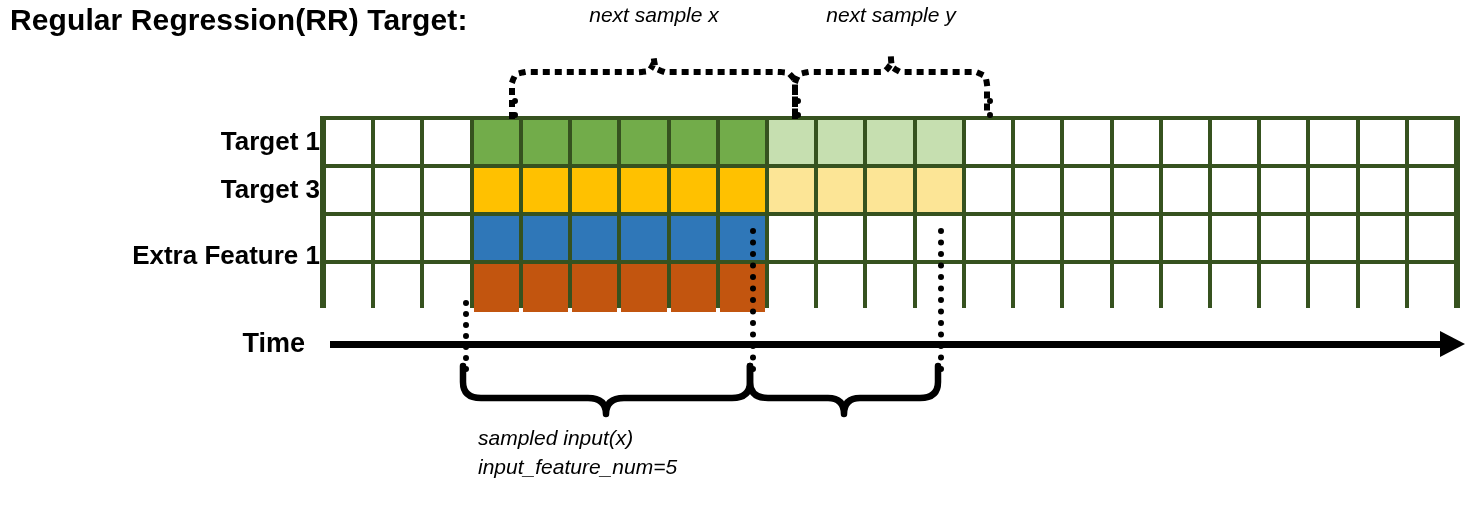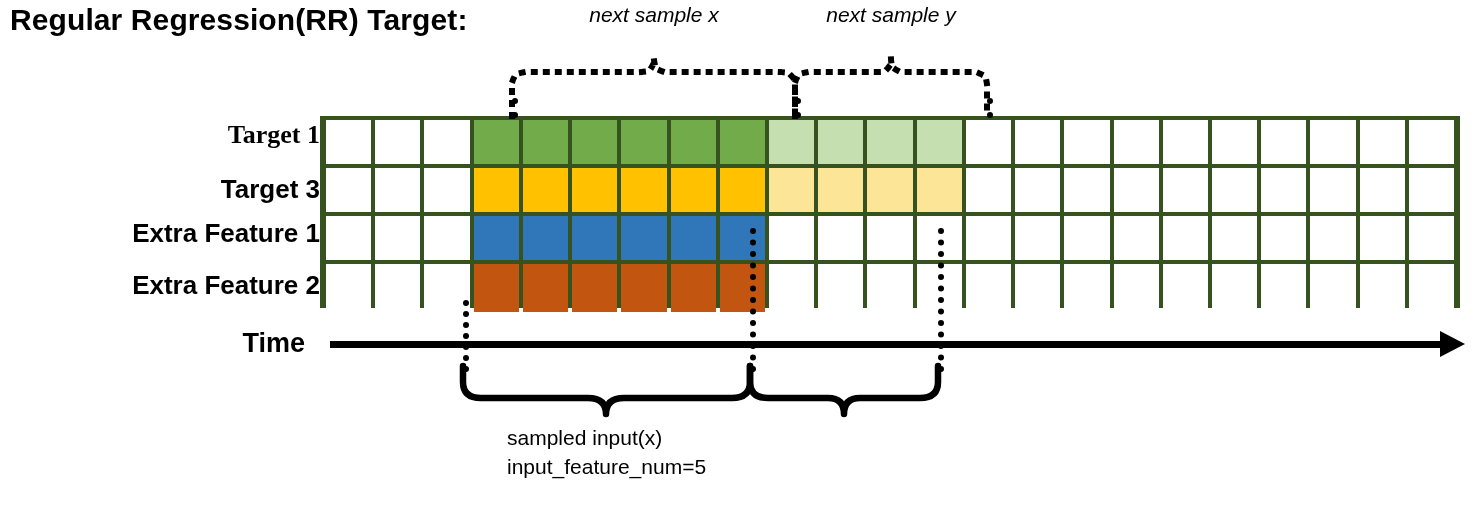--- a/index.html
+++ b/index.html
@@ -87,24 +87,23 @@
 
   svg.overlay{position:absolute;left:0;top:0;width:1476px;height:516px;pointer-events:none;}
 </style>
 </head>
 <body>
 
 <div id="stage">
 
   <div id="title">Regular Regression(RR) Target:</div>
 
-  <div class="row-label" style="top:120px;font-family:Liberation Serif, serif;">Target 1</div>
+  <div class="row-label" style="top:126px;">Target 1</div>
   <div class="row-label" style="top:174px;">Target 3</div>
-  <div class="row-label" style="top:218px;">Extra Feature 1</div>
-  <div class="row-label" style="top:270px;">Extra Feature 2</div>
+  <div class="row-label" style="top:240px;">Extra Feature 1</div>
 
   <div id="grid">
       <div class="grow">
         <div class="gcell" style="background: rgb(255, 255, 255);"></div>
         <div class="gcell" style="background: rgb(255, 255, 255);"></div>
         <div class="gcell" style="background: rgb(255, 255, 255);"></div>
         <div class="gcell" style="background: rgb(114, 172, 74);"></div>
         <div class="gcell" style="background: rgb(114, 172, 74);"></div>
         <div class="gcell" style="background: rgb(114, 172, 74);"></div>
         <div class="gcell" style="background: rgb(114, 172, 74);"></div>
@@ -221,18 +220,18 @@
     <path d="M795,116 L795,86 Q795,72 811,72 L877,72 Q891,72 891,58 Q891,72 905,72 L971,72 Q987,72 987,86 L987,116" fill="none" stroke="#000" stroke-width="6" stroke-linecap="butt" stroke-dasharray="1 11" style="stroke-linecap:square;"></path>
 
     <path d="M463,366 L463,382 Q463,398 481,398 L588,398 Q606,398 606,414 Q606,398 624,398 L732,398 Q750,398 750,382 L750,366" fill="none" stroke="#000" stroke-width="6.5" stroke-linecap="round" stroke-linejoin="round"></path>
 
     <path d="M750,366 L750,382 Q750,398 768,398 L828,398 Q844,398 844,414 Q844,398 860,398 L920,398 Q938,398 938,382 L938,366" fill="none" stroke="#000" stroke-width="6.5" stroke-linecap="round" stroke-linejoin="round"></path>
   </svg>
 
   <div class="top-note" style="left:791px;top:3px;width:200px;">next sample y</div>
   <div class="top-note" style="left:554px;top:3px;width:200px;">next sample x</div>
 
-  <div class="bottom-note" style="left:507px;top:423px;">
+  <div class="bottom-note" style="left:478px;top:423px;font-style:italic;">
     <div>sampled input(x)</div>
     <div>input_feature_num=5</div>
   </div>
 
 </div>
 
 </body></html>

